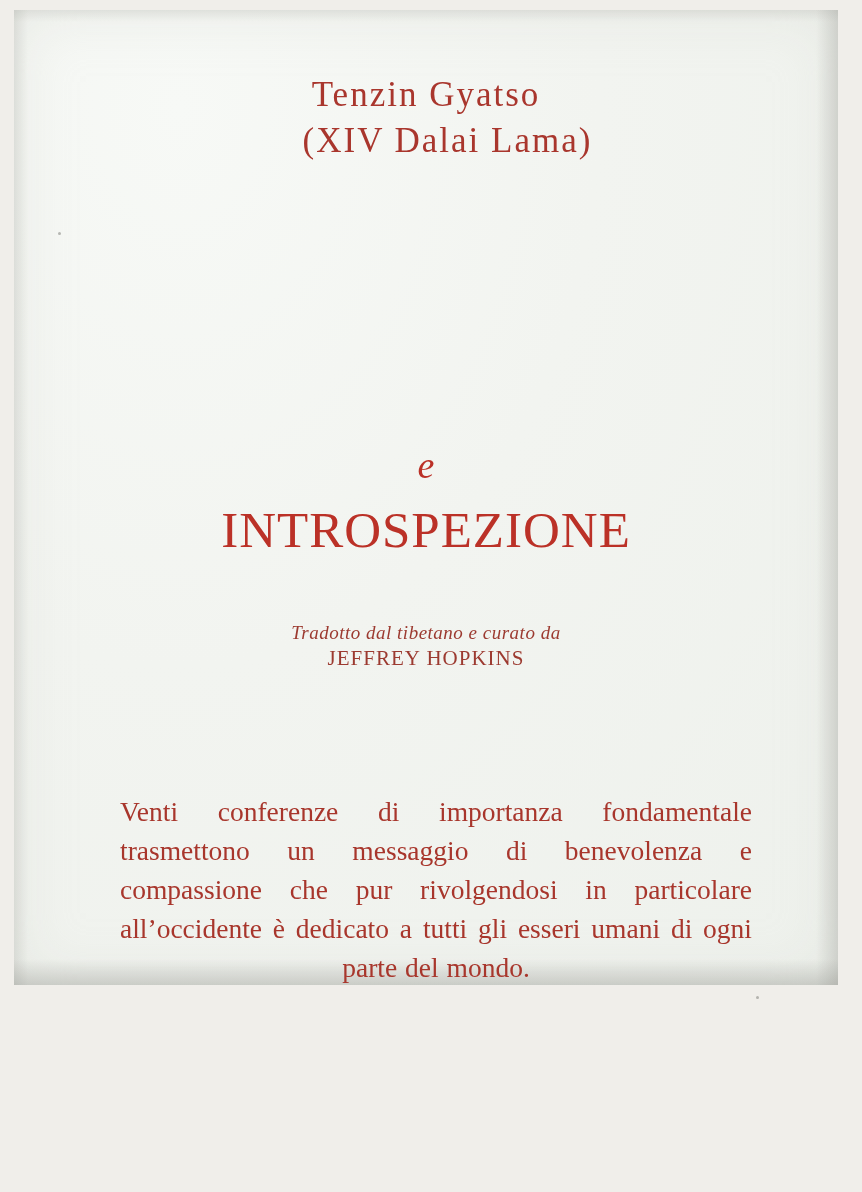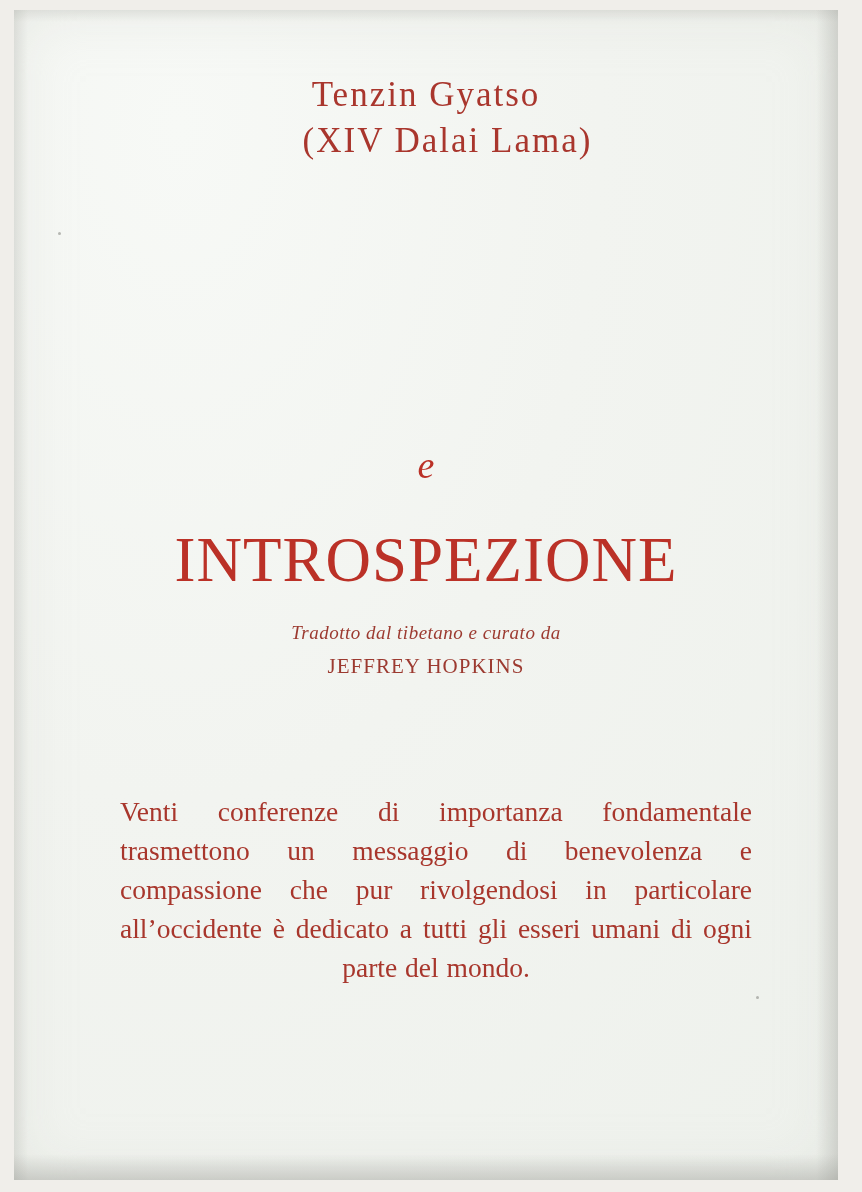--- a/index.html
+++ b/index.html
@@ -21,21 +21,21 @@
     height: 1192px;
     background: #f0eeea;
   }
 
   
   .cover {
     position: absolute;
     left: 14px;
     top: 10px;
     width: 824px;
-    height: 1170px;
+    height: 975px;
     background: #f4f6f3;
     background-image:
       radial-gradient(ellipse at 20% 10%, #f7f9f6 0%, #f2f4f0 45%, #eef1ec 100%);
     box-shadow: inset 0 0 60px rgba(205,210,200,0.35);
   }
   
   .edge-right {
     position: absolute;
     right: 0; top: 0;
     width: 22px; height: 100%;
@@ -112,43 +112,42 @@
     left: 0; right: 0;
     top: 433px;
     font-style: italic;
     font-size: 38px;
     color: #bb3127;
   }
   .title-introspezione {
     position: absolute;
     left: 0; right: 0;
     top: 491px;
-    font-size: 63px;
-    letter-spacing: 1px;
-    color: #bb3127;
-    margin-top: 23px;
+    font-size: 51px;
+    letter-spacing: 1px;
+    color: #bb3127;
   }
 
   
   .translator {
     position: absolute;
     left: 0; right: 0;
     top: 576px;
     color: #9c3a30;
   }
   .translator .trad {
     display: block;
     font-style: italic;
     font-size: 19px;
     letter-spacing: 0.5px;
     margin-top: 36px;
   }
   .translator .hopkins {
     display: block;
-    margin-top: 10px;
+    margin-top: 2px;
     font-size: 21px;
     letter-spacing: 1px;
   }
 
   
   .blurb {
     position: absolute;
     left: 106px;
     width: 632px;
     top: 782px;

